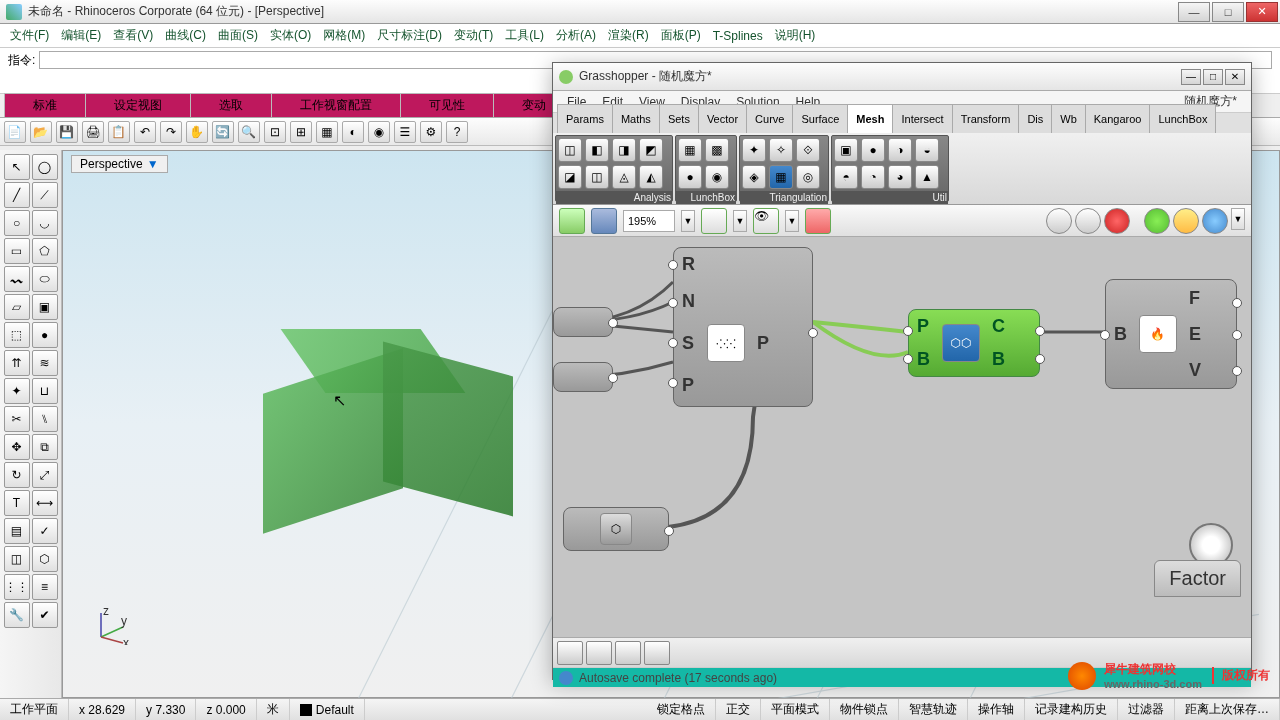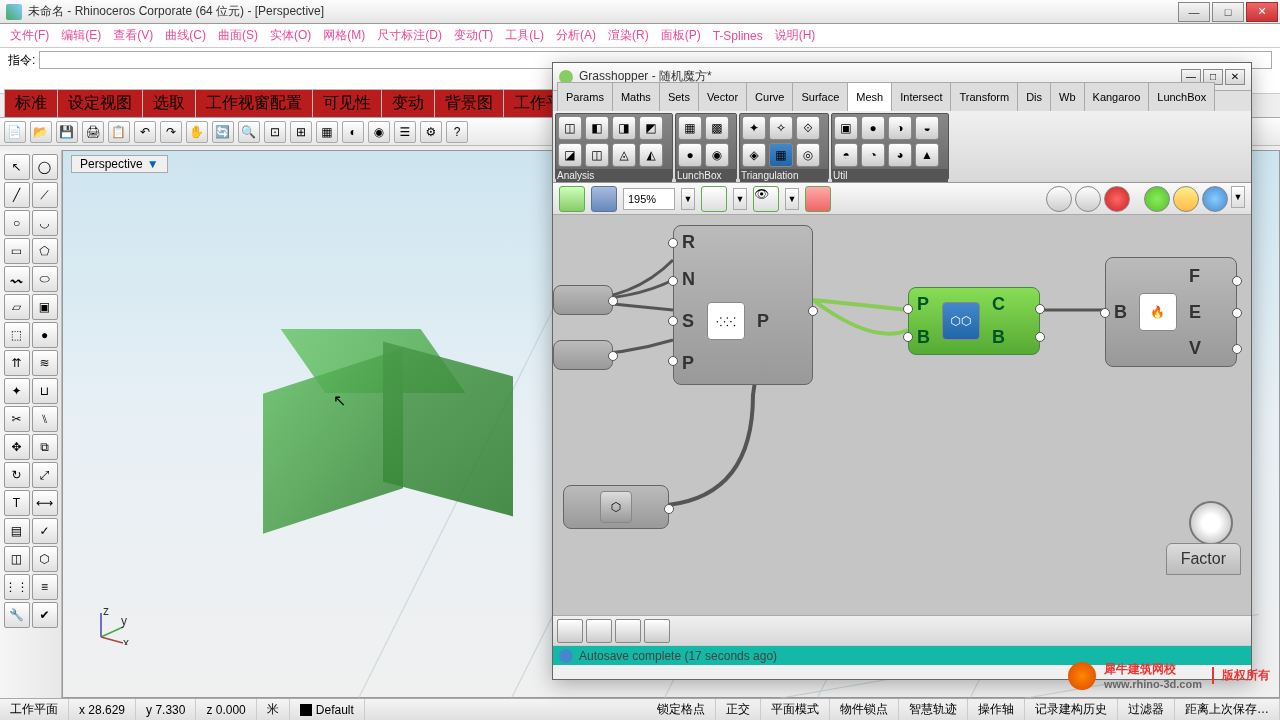--- a/index.html
+++ b/index.html
@@ -4,27 +4,27 @@
 <style>
 *{box-sizing:border-box;margin:0;padding:0;font-family:"Microsoft YaHei","Segoe UI",sans-serif;font-size:12px}
 body{width:1280px;height:720px;overflow:hidden;background:#eee;position:relative}
 .titlebar{height:24px;background:linear-gradient(#fdfdfd,#e5e5e5);display:flex;align-items:center;padding-left:6px;border-bottom:1px solid #999}
 .titlebar .ico{width:16px;height:16px;background:linear-gradient(45deg,#4a6,#8cf);border-radius:2px;margin-right:6px}
 .titlebar .txt{flex:1;color:#333}
 .winbtns{display:flex}
 .winbtn{width:32px;height:20px;border:1px solid #888;background:linear-gradient(#f5f5f5,#d5d5d5);margin-right:2px;display:flex;align-items:center;justify-content:center;font-size:11px;color:#333}
 .winbtn.cl{background:linear-gradient(#e66,#c33);color:#fff;border-color:#933}
 .menubar{height:24px;background:#fff;display:flex;align-items:center;padding:0 4px;border-bottom:1px solid #ccc}
-.menubar span{padding:2px 6px;color:#ec4899}
+.menubar span{padding:2px 6px;color:#14532d}
 .cmdarea{height:46px;background:#fff;border-bottom:1px solid #ccc;padding:2px 8px}
 .cmdline{height:20px;color:#333;font-size:13px}
 .cmdinput{height:20px;display:flex;align-items:center}
 .cmdinput input{border:1px solid #aaa;height:18px;flex:1;margin-left:4px;padding:0 4px}
 .tabs{height:24px;background:#efefef;display:flex;align-items:end;padding:0 4px;border-bottom:1px solid #aaa}
-.tabs span{padding:3px 10px;background:#b91c1c;border:1px solid #bbb;border-bottom:none;margin-right:-1px;font-size:16px}
+.tabs span{padding:3px 28px;background:#be185d;border:1px solid #bbb;border-bottom:none;margin-right:-1px;font-size:12px}
 .toolbar{height:28px;background:linear-gradient(#fdfdfd,#e9e9e9);display:flex;align-items:center;padding:0 4px;gap:4px;border-bottom:1px solid #bbb}
 .tbtn{width:22px;height:22px;background:linear-gradient(#fff,#ddd);border:1px solid #aaa;border-radius:2px;display:flex;align-items:center;justify-content:center}
 .main{position:absolute;top:150px;left:0;right:0;bottom:22px;display:flex}
 .sidetools{width:62px;background:linear-gradient(90deg,#f5f5f5,#e8e8e8);border-right:1px solid #bbb;display:flex;flex-direction:column;align-items:center;padding:4px 2px;gap:2px}
 .strow{display:flex;gap:2px}
 .stbtn{width:26px;height:26px;background:linear-gradient(#fff,#e0e0e0);border:1px solid #999;border-radius:2px;display:flex;align-items:center;justify-content:center}
 .viewport{flex:1;background:linear-gradient(180deg,#cde5f0 0%,#e8f0f5 50%,#f0f0f0 100%);position:relative;border:1px solid #999}
 .vplabel{position:absolute;top:4px;left:8px;background:#f0f0f0;border:1px solid #aaa;padding:1px 8px;display:flex;align-items:flex-end}
 .vplabel .dd{color:#06c;margin-left:4px}
 .gridplane{position:absolute;top:40px;left:20px;right:20px;bottom:60px}
@@ -43,26 +43,26 @@
 .ghtitle{height:28px;background:linear-gradient(#fdfdfd,#e5e5e5);display:flex;align-items:center;padding:0 6px;border-bottom:1px solid #aaa}
 .ghtitle .ico{width:14px;height:14px;background:#8c6;border-radius:50%;margin-right:6px}
 .ghtitle .t{flex:1;color:#333}
 .ghbtns{display:flex;gap:2px}
 .ghbtn{width:20px;height:16px;border:1px solid #888;background:linear-gradient(#f5f5f5,#d5d5d5);display:flex;align-items:center;justify-content:center;font-size:10px}
 .ghmenu{height:22px;background:#f5f5f5;display:flex;align-items:center;padding:0 6px;border-bottom:1px solid #ccc}
 .ghmenu span{padding:2px 8px;color:#333}
 .ghmenu .rdoc{margin-left:auto;padding-right:8px}
 .ghtabs{height:20px;background:#e0e0e0;display:flex;align-items:end;padding:0 4px}
 .ghtabs span{padding:8px 8px;font-size:11px;background:#ddd;border:1px solid #aaa;border-bottom:none;margin-right:-1px}
-.ghtabs span.act{background:#fff;font-weight:normal}
+.ghtabs span.act{background:#fff;font-weight:bold}
 .ghribbon{height:72px;background:linear-gradient(#f0f0f0,#d8d8d8);border-bottom:1px solid #999;display:flex;padding:2px;gap:2px}
 .ghgroup{background:linear-gradient(#888,#666);border:1px solid #555;border-radius:2px;display:flex;flex-direction:column}
 .ghgicons{flex:1;display:flex;flex-wrap:wrap;align-content:flex-start;padding:2px;gap:3px}
 .ghgi{width:24px;height:24px;background:linear-gradient(#fff,#ccc);border:1px solid #888;border-radius:3px;display:flex;align-items:center;justify-content:center}
-.ghglabel{text-align:left;font-size:10px;color:#eee;background:#555;padding:1px}
+.ghglabel{text-align:right;font-size:10px;color:#eee;background:#555;padding:1px}
 .ghtoolbar{height:32px;background:linear-gradient(#fafafa,#e0e0e0);border-bottom:1px solid #aaa;display:flex;align-items:center;padding:0 6px;gap:6px}
 .ghtb{width:26px;height:26px;background:linear-gradient(#cfb,#8c6);border:1px solid #6a5;border-radius:3px}
 .ghtb.bl{background:linear-gradient(#abd,#68b);border-color:#579}
 .ghzoom{width:52px;height:22px;border:1px solid #aaa;background:#fff;padding:2px 4px;font-size:11px}
 .ghdd{width:14px;height:22px;border:1px solid #aaa;background:linear-gradient(#fff,#ddd);display:flex;align-items:center;justify-content:center;font-size:9px}
 .ghtbr{display:flex;gap:3px;margin-left:auto}
 .ghcirc{width:26px;height:26px;border-radius:50%;border:1px solid #888;background:linear-gradient(#fff,#ccc)}
 .ghcirc.rd{background:radial-gradient(#f66,#c22)}
 .ghcirc.gn{background:radial-gradient(#8e5,#5b3)}
 .ghcirc.yl{background:linear-gradient(#fe8,#fb4)}
@@ -73,21 +73,21 @@
 .node.green{background:linear-gradient(#8d5,#5a3);border:1px solid #484}
 .node .lbl{font-size:18px;color:#333;font-weight:bold;padding:0 8px}
 .node .ic{width:38px;height:38px;background:#fff;border:1px solid #888;border-radius:4px;margin:4px;display:flex;align-items:center;justify-content:center}
 .port{width:10px;height:10px;background:#fff;border:1px solid #555;border-radius:50%;position:absolute}
 .ghbottom{height:30px;background:linear-gradient(#f0f0f0,#d8d8d8);border-top:1px solid #aaa;display:flex;align-items:center;padding:0 4px;gap:3px}
 .ghbb{width:26px;height:24px;border:1px solid #888;background:linear-gradient(#fff,#ccc);border-radius:2px}
 .ghstatus{height:20px;background:#14b8a6;border-top:1px solid #ccc;display:flex;align-items:center;padding:0 6px;font-size:11px;color:#444}
 .ghstatus .si{width:14px;height:14px;background:#48c;border-radius:50%;margin-right:6px}
 .watermark{position:absolute;bottom:30px;right:10px;display:flex;align-items:center;font-size:18px;color:#e33;font-weight:bold;z-index:100}
 .watermark .logo{width:28px;height:28px;background:radial-gradient(#f80,#d40);border-radius:50%;margin-right:8px}
-.factor{position:absolute;bottom:40px;right:10px;background:linear-gradient(#ddd,#bbb);border:1px solid #888;border-radius:6px 6px 0 0;padding:6px 14px;font-size:16px;color:#333}
+.factor{position:absolute;bottom:40px;right:10px;background:linear-gradient(#ddd,#bbb);border:1px solid #888;border-radius:6px 6px 0 0;padding:6px 14px;font-size:20px;color:#333}
 .dial{position:absolute;bottom:70px;right:18px;width:44px;height:44px;background:radial-gradient(#fff 30%,#aaa);border:2px solid #777;border-radius:50%}
 </style>
 </head>
 <body>
 
 <div class="titlebar">
   <div class="ico"></div>
   <div class="txt">未命名 - Rhinoceros Corporate (64 位元) - [Perspective]</div>
   <div class="winbtns">
     <div class="winbtn">—</div>
@@ -290,20 +290,29 @@
 <div class="ghwin">
   <div class="ghtitle">
     <div class="ico"></div>
     <div class="t">Grasshopper - 随机魔方*</div>
     <div class="ghbtns">
       <div class="ghbtn">—</div>
       <div class="ghbtn">□</div>
       <div class="ghbtn">✕</div>
     </div>
   </div>
+  <div class="ghmenu">
+    <span>File</span>
+    <span>Edit</span>
+    <span>View</span>
+    <span>Display</span>
+    <span>Solution</span>
+    <span>Help</span>
+    <span class="rdoc">随机魔方*</span>
+  </div>
   <div class="ghtabs">
     <span>Params</span>
     <span>Maths</span>
     <span>Sets</span>
     <span>Vector</span>
     <span>Curve</span>
     <span>Surface</span>
     <span class="act">Mesh</span>
     <span>Intersect</span>
     <span>Transform</span>

